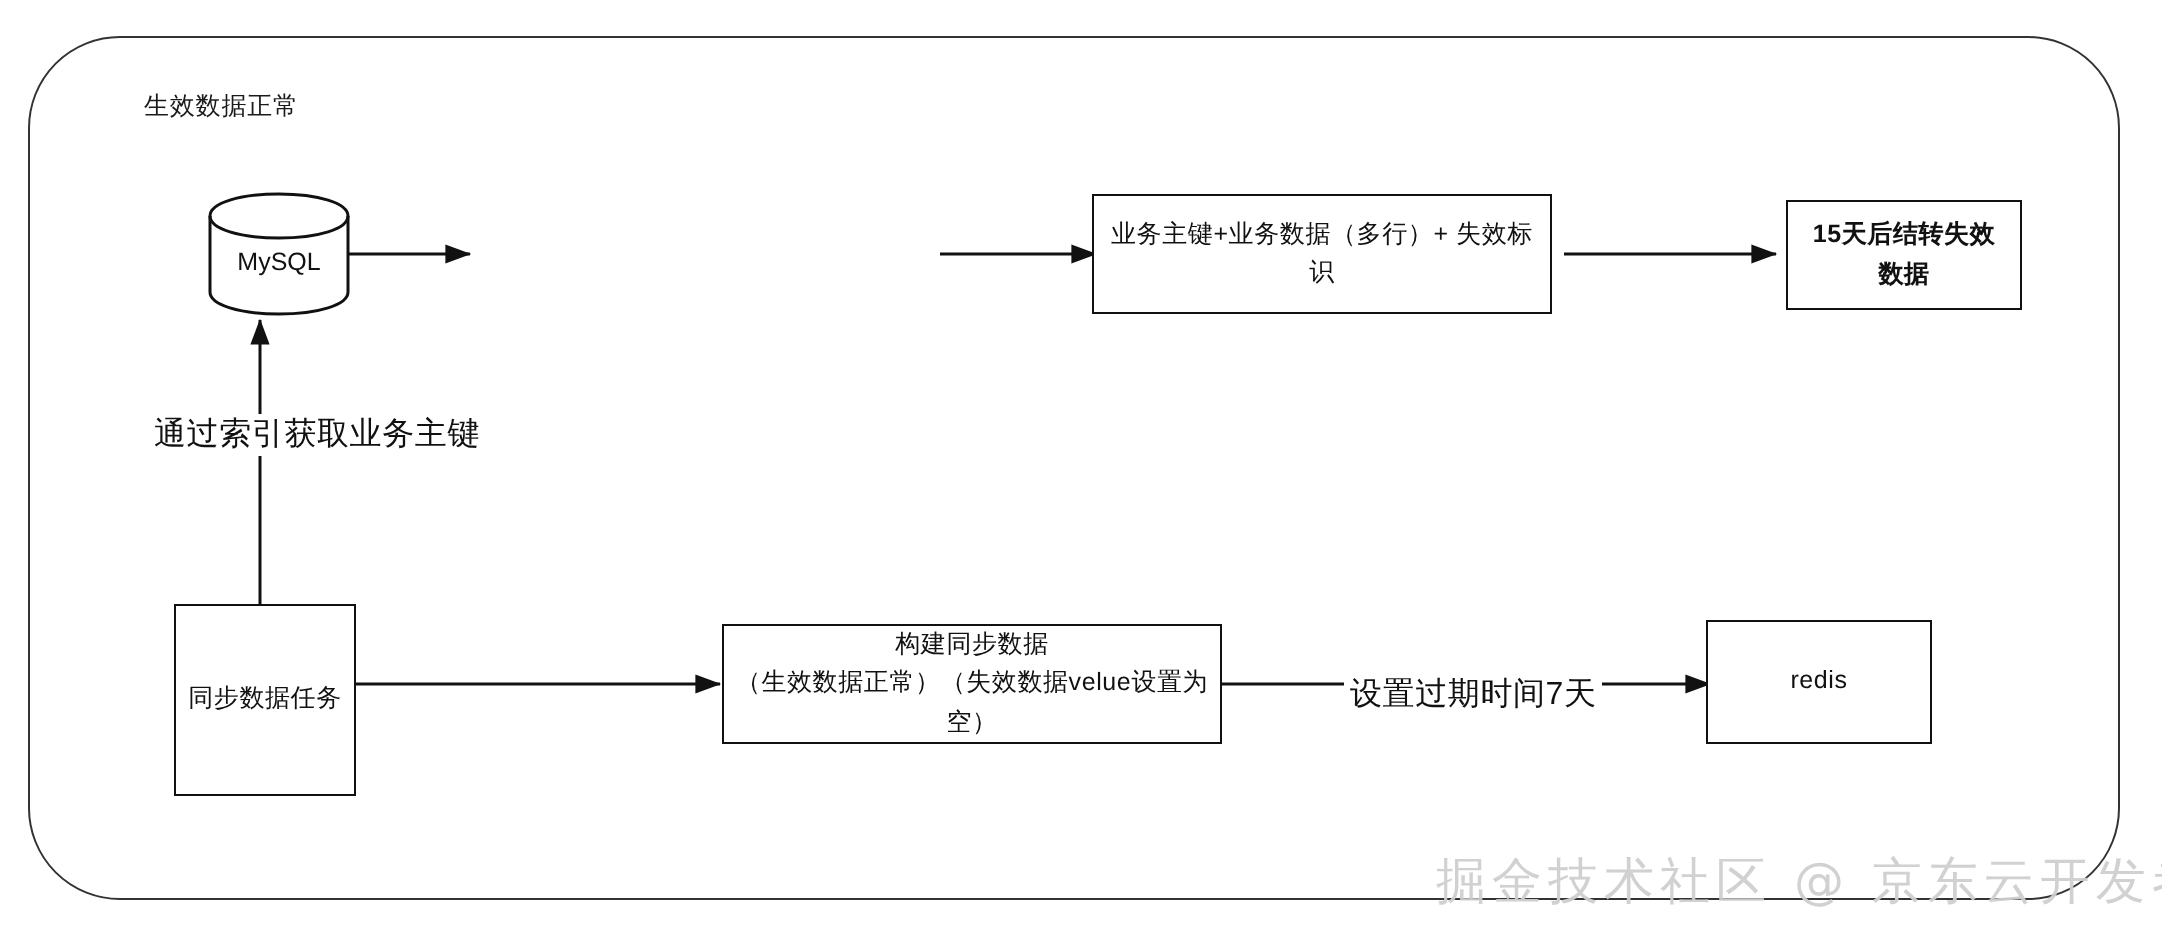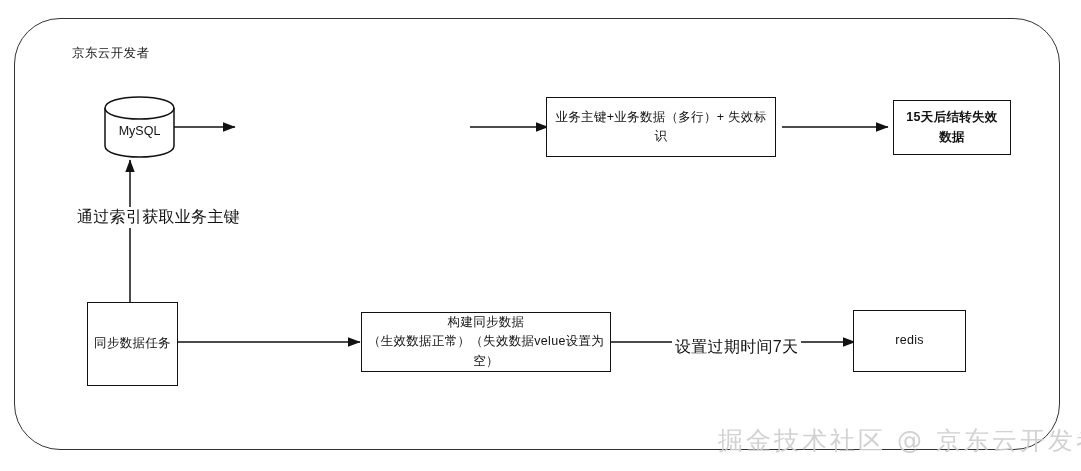--- a/index.html
+++ b/index.html
@@ -108,21 +108,21 @@
     opacity: 0.95;
   }
 </style>
 </head>
 <body>
 
 <div id="canvas">
 
   <div class="outer-container"></div>
 
-  <div class="diagram-title">京东云开发者</div>
+  <div class="diagram-title">生效数据正常</div>
 
   <svg class="connectors" viewBox="0 0 1081 471">
     <defs>
       <marker id="arrow" markerWidth="9" markerHeight="9" refX="8.2" refY="3.2" orient="auto" markerUnits="strokeWidth">
         <path d="M0,0 L8.6,3.2 L0,6.4 Z" fill="#111111"></path>
       </marker>
     </defs>
 
     <line x1="166" y1="127" x2="235" y2="127" stroke="#111111" stroke-width="1.5" marker-end="url(#arrow)"></line>
 
@@ -147,21 +147,21 @@
 
 
   <div class="node-box" style="left:546px; top:97px; width:230px; height:60px;">
     <span class="line-wrap">业务主键+业务数据（多行）+ 失效标识</span>
   </div>
 
   <div class="node-box" style="left:893px; top:100px; width:118px; height:55px;font-weight:bold;">
     <span class="line-wrap">15天后结转失效数据</span>
   </div>
 
-  <div class="node-box" style="left:87px; top:302px; width:91px; height:84px;">
+  <div class="node-box" style="left:87px; top:302px; width:91px; height:96px;">
     <span class="line-wrap">同步数据任务</span>
   </div>
 
   <div class="node-box" style="left:853px; top:310px; width:113px; height:62px;">
     <span class="line-wrap">redis</span>
   </div>
 
   <div class="node-box" style="left:361px; top:312px; width:250px; height:60px; flex-direction:column;">
     <span>构建同步数据</span>
     <span>（生效数据正常）（失效数据velue设置为空）</span>

